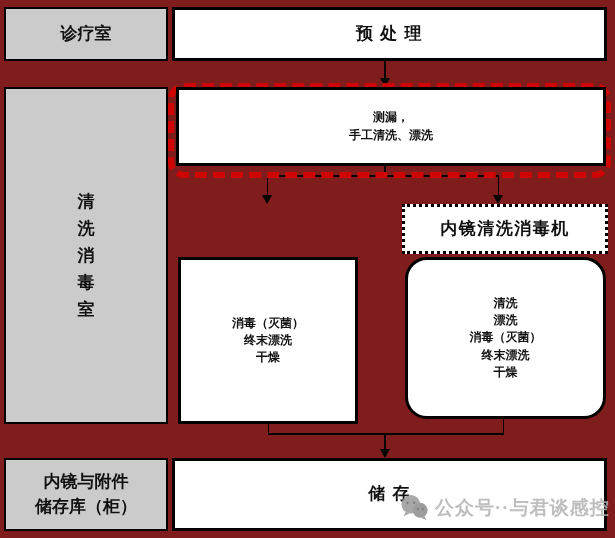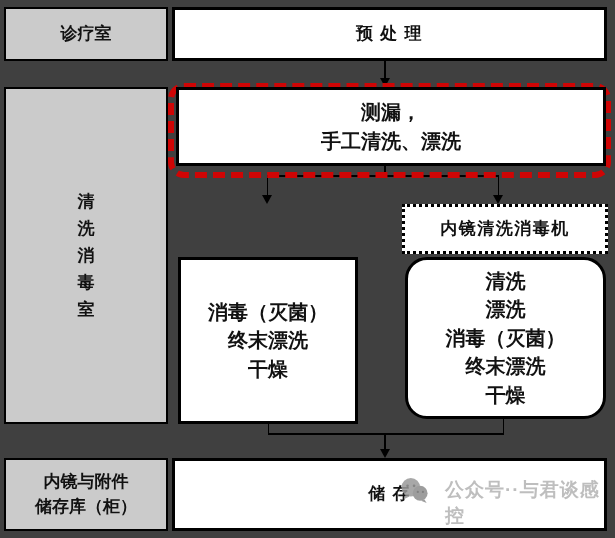--- a/index.html
+++ b/index.html
@@ -1,61 +1,61 @@
 <!DOCTYPE html>
 <html style="--highlight-red: #cf0505; --room-gray: #cbcbcb; --border-black: #000000; --watermark-gray: #b3b3b3;"><head>
 <meta charset="utf-8">
 <style>
   html,body{margin:0;padding:0;background:#ffffff;}
   #canvas{
     position:relative;
     width:615px;height:538px;
-    background:#404040;
+    background:#7f1d1d;
     font-family:"Liberation Serif","DejaVu Serif",serif;
     overflow:hidden;
   }
   .box{
     position:absolute;
     box-sizing:border-box;
     display:flex;
     align-items:center;
     justify-content:center;
     text-align:center;
     font-weight:bold;
     color:#111;
     background:#ffffff;
   }
   .box .txt{white-space:pre-line;line-height:1.42;}
   .gray{background:var(--room-gray,#cbcbcb);}
   .b2{border:2px solid var(--border-black,#000);}
   .b3{border:3px solid var(--border-black,#000);}
   .dotted{border:3px dotted var(--border-black,#000);}
   .fs17{font-size:17px;}
-  .fs16{font-size:20px;}
+  .fs16{font-size:12px;}
   .sp1{letter-spacing:1.5px;}
   .line{position:absolute;background:var(--border-black,#000);z-index:1;}
   .arrowhead{
     position:absolute;width:0;height:0;z-index:1;
     border-left:5px solid transparent;
     border-right:5px solid transparent;
     border-top:9px solid var(--border-black,#000);
   }
   #red-dash{
     position:absolute;left:168px;top:83px;width:443px;height:95px;
     box-sizing:border-box;
     border:6px dashed var(--highlight-red,#cf0505);
     border-radius:16px;
     z-index:2;
     pointer-events:none;
   }
   #leak-box{left:176px;top:87px;width:430px;height:79px;z-index:3;}
   #vertical-room-label{white-space:pre-line;line-height:1.6;letter-spacing:0;}
   #watermark{
-    position:absolute;left:400px;top:477px;
-    display:flex;align-items:flex-start;gap:15px;
+    position:absolute;left:400px;top:494px;
+    display:flex;align-items:center;gap:5px;
     z-index:4;opacity:0.85;
   }
   #watermark .wm-text{
     color:var(--watermark-gray,#b3b3b3);
     font-size:19px;font-weight:bold;letter-spacing:1px;
     font-family:"Liberation Sans","DejaVu Sans",sans-serif;
   }
 </style>
 </head>
 <body>

